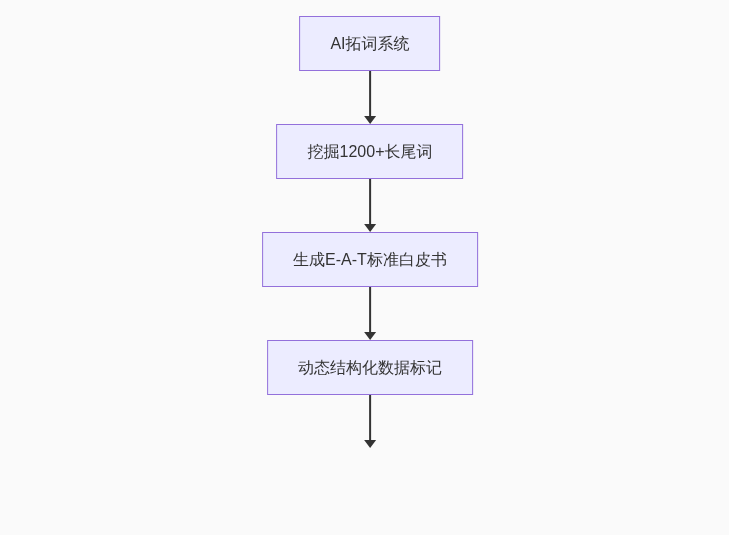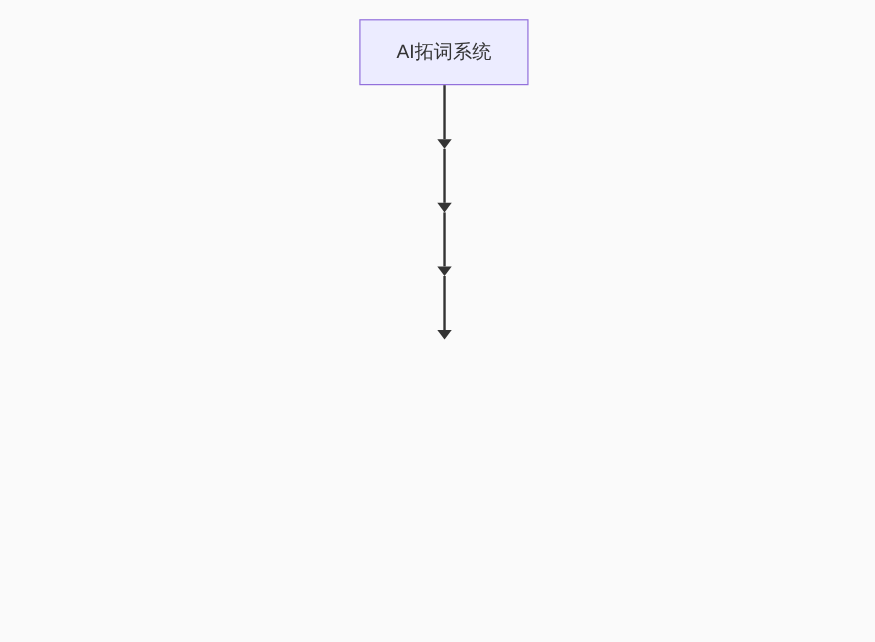--- a/index.html
+++ b/index.html
@@ -63,32 +63,35 @@
 <div class="canvas">
   <div class="flowchart">
 
     <div class="node">AI拓词系统</div>
 
     <div class="connector">
       <div class="line"></div>
       <div class="head"></div>
     </div>
 
+    <div class="node">挖掘1200+长尾词</div>
 
     <div class="connector">
       <div class="line"></div>
       <div class="head"></div>
     </div>
 
+    <div class="node">生成E-A-T标准白皮书</div>
 
     <div class="connector">
       <div class="line"></div>
       <div class="head"></div>
     </div>
 
+    <div class="node">动态结构化数据标记</div>
 
     <div class="connector">
       <div class="line"></div>
       <div class="head"></div>
     </div>
 
 
   </div>
 </div>
 

